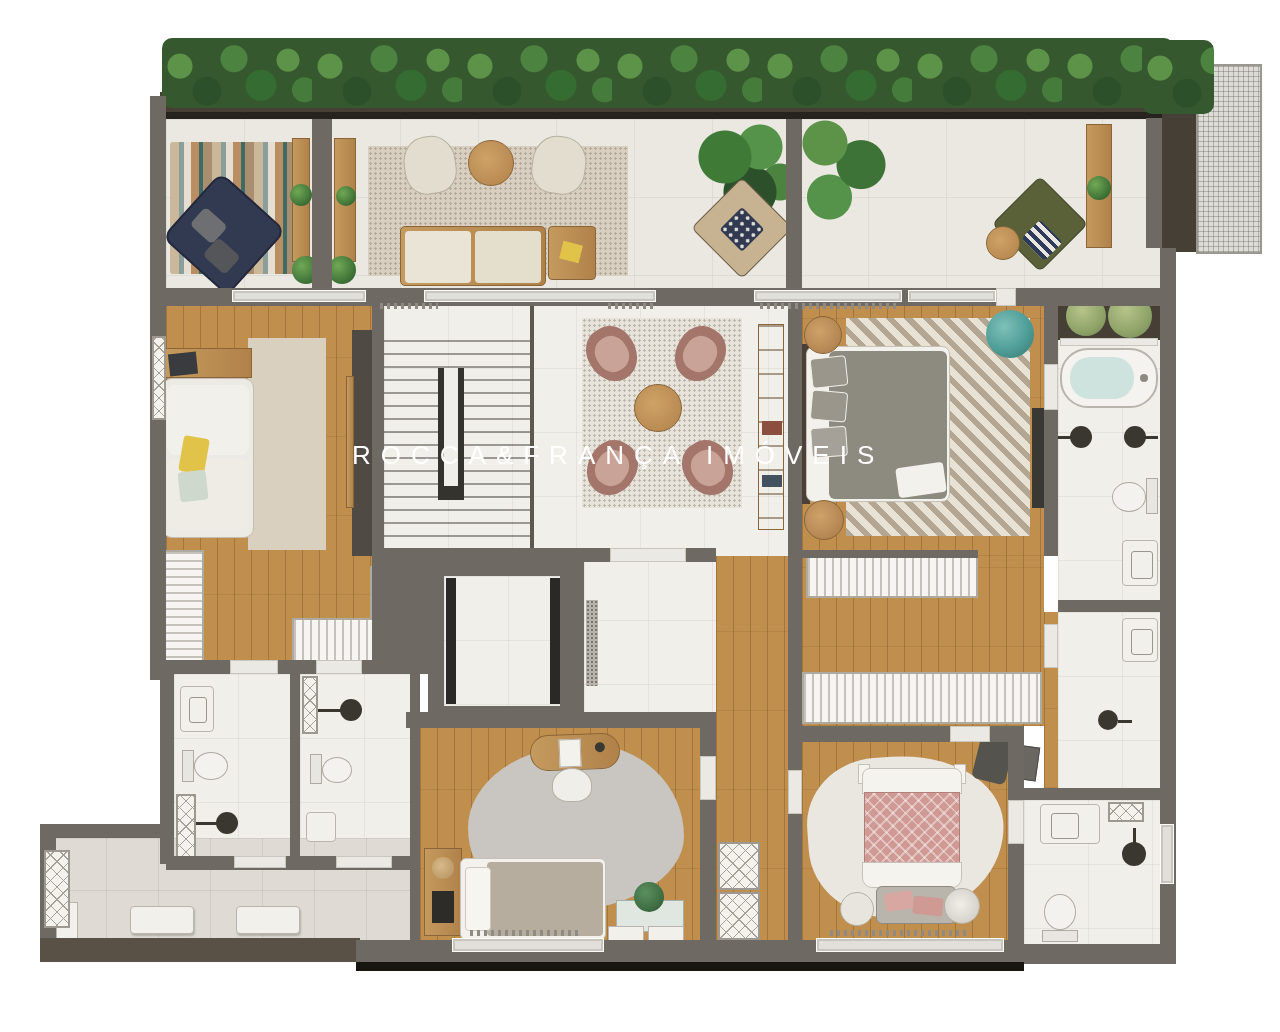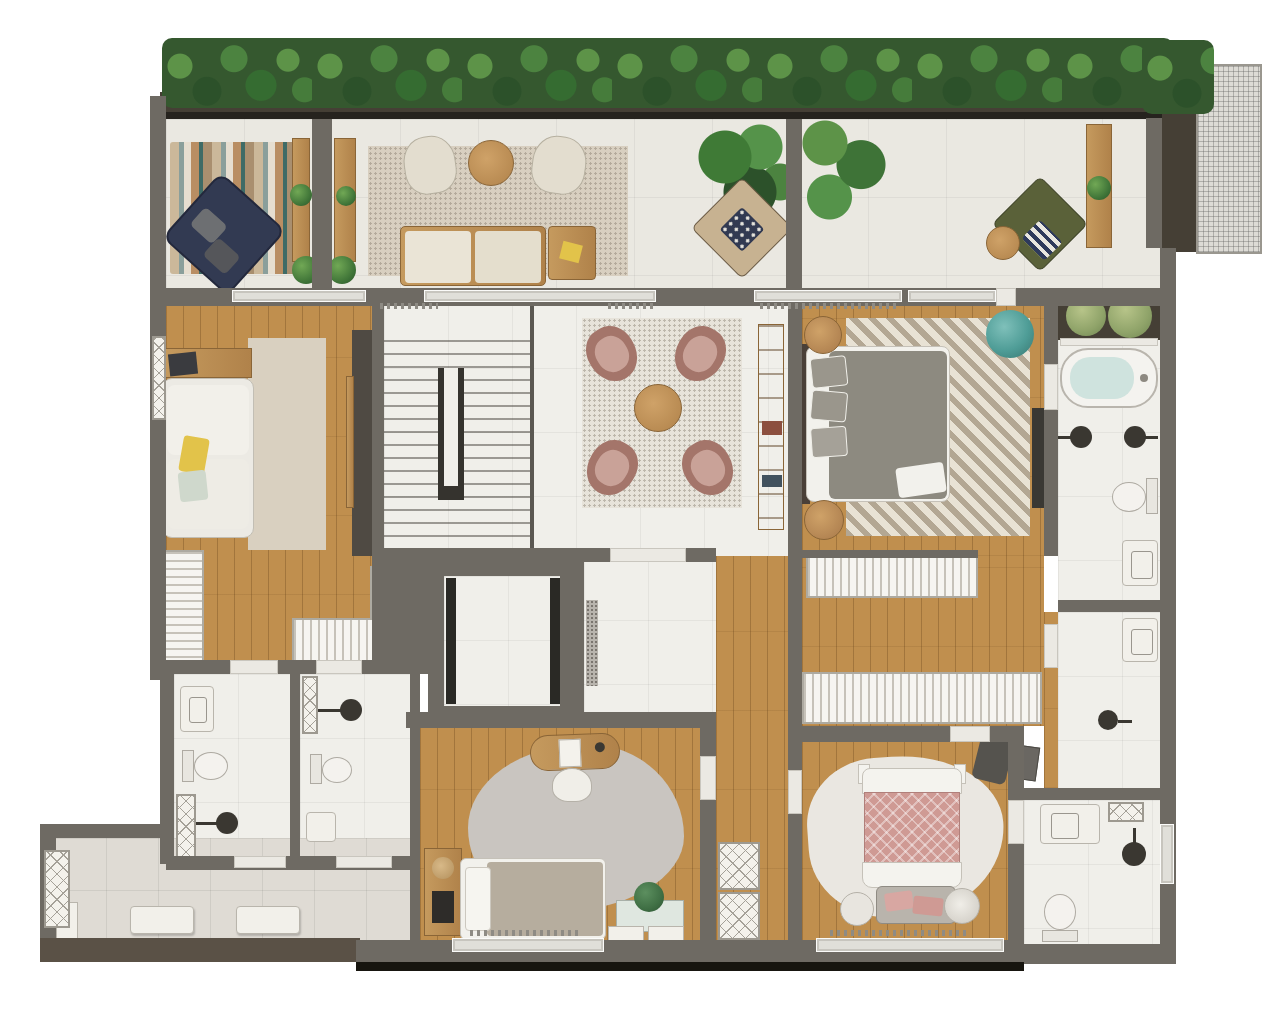--- a/index.html
+++ b/index.html
@@ -352,14 +352,15 @@
   <div class="f z3 shead" style="left:1122px;top:842px;width:24px;height:24px;"></div>
   <div class="f z3 toilet-bowl" style="left:1044px;top:894px;width:32px;height:36px;"></div>
   <div class="f z3 toilet-tank" style="left:1042px;top:930px;width:36px;height:12px;"></div>
   <div class="f z5 window" style="left:1160px;top:824px;width:14px;height:60px;"></div>
 
   <div class="f z3 xbox" style="left:718px;top:842px;width:42px;height:48px;"></div>
   <div class="f z3 xbox" style="left:718px;top:892px;width:42px;height:48px;"></div>
   <div class="f z3 whitef" style="left:608px;top:926px;width:36px;height:18px;"></div>
   <div class="f z3 whitef" style="left:648px;top:926px;width:36px;height:18px;"></div>
 
+  <div class="wm">ROCCA&amp;FRANÇA IMÓVEIS</div>
 
 </div>
 
 </body></html>

